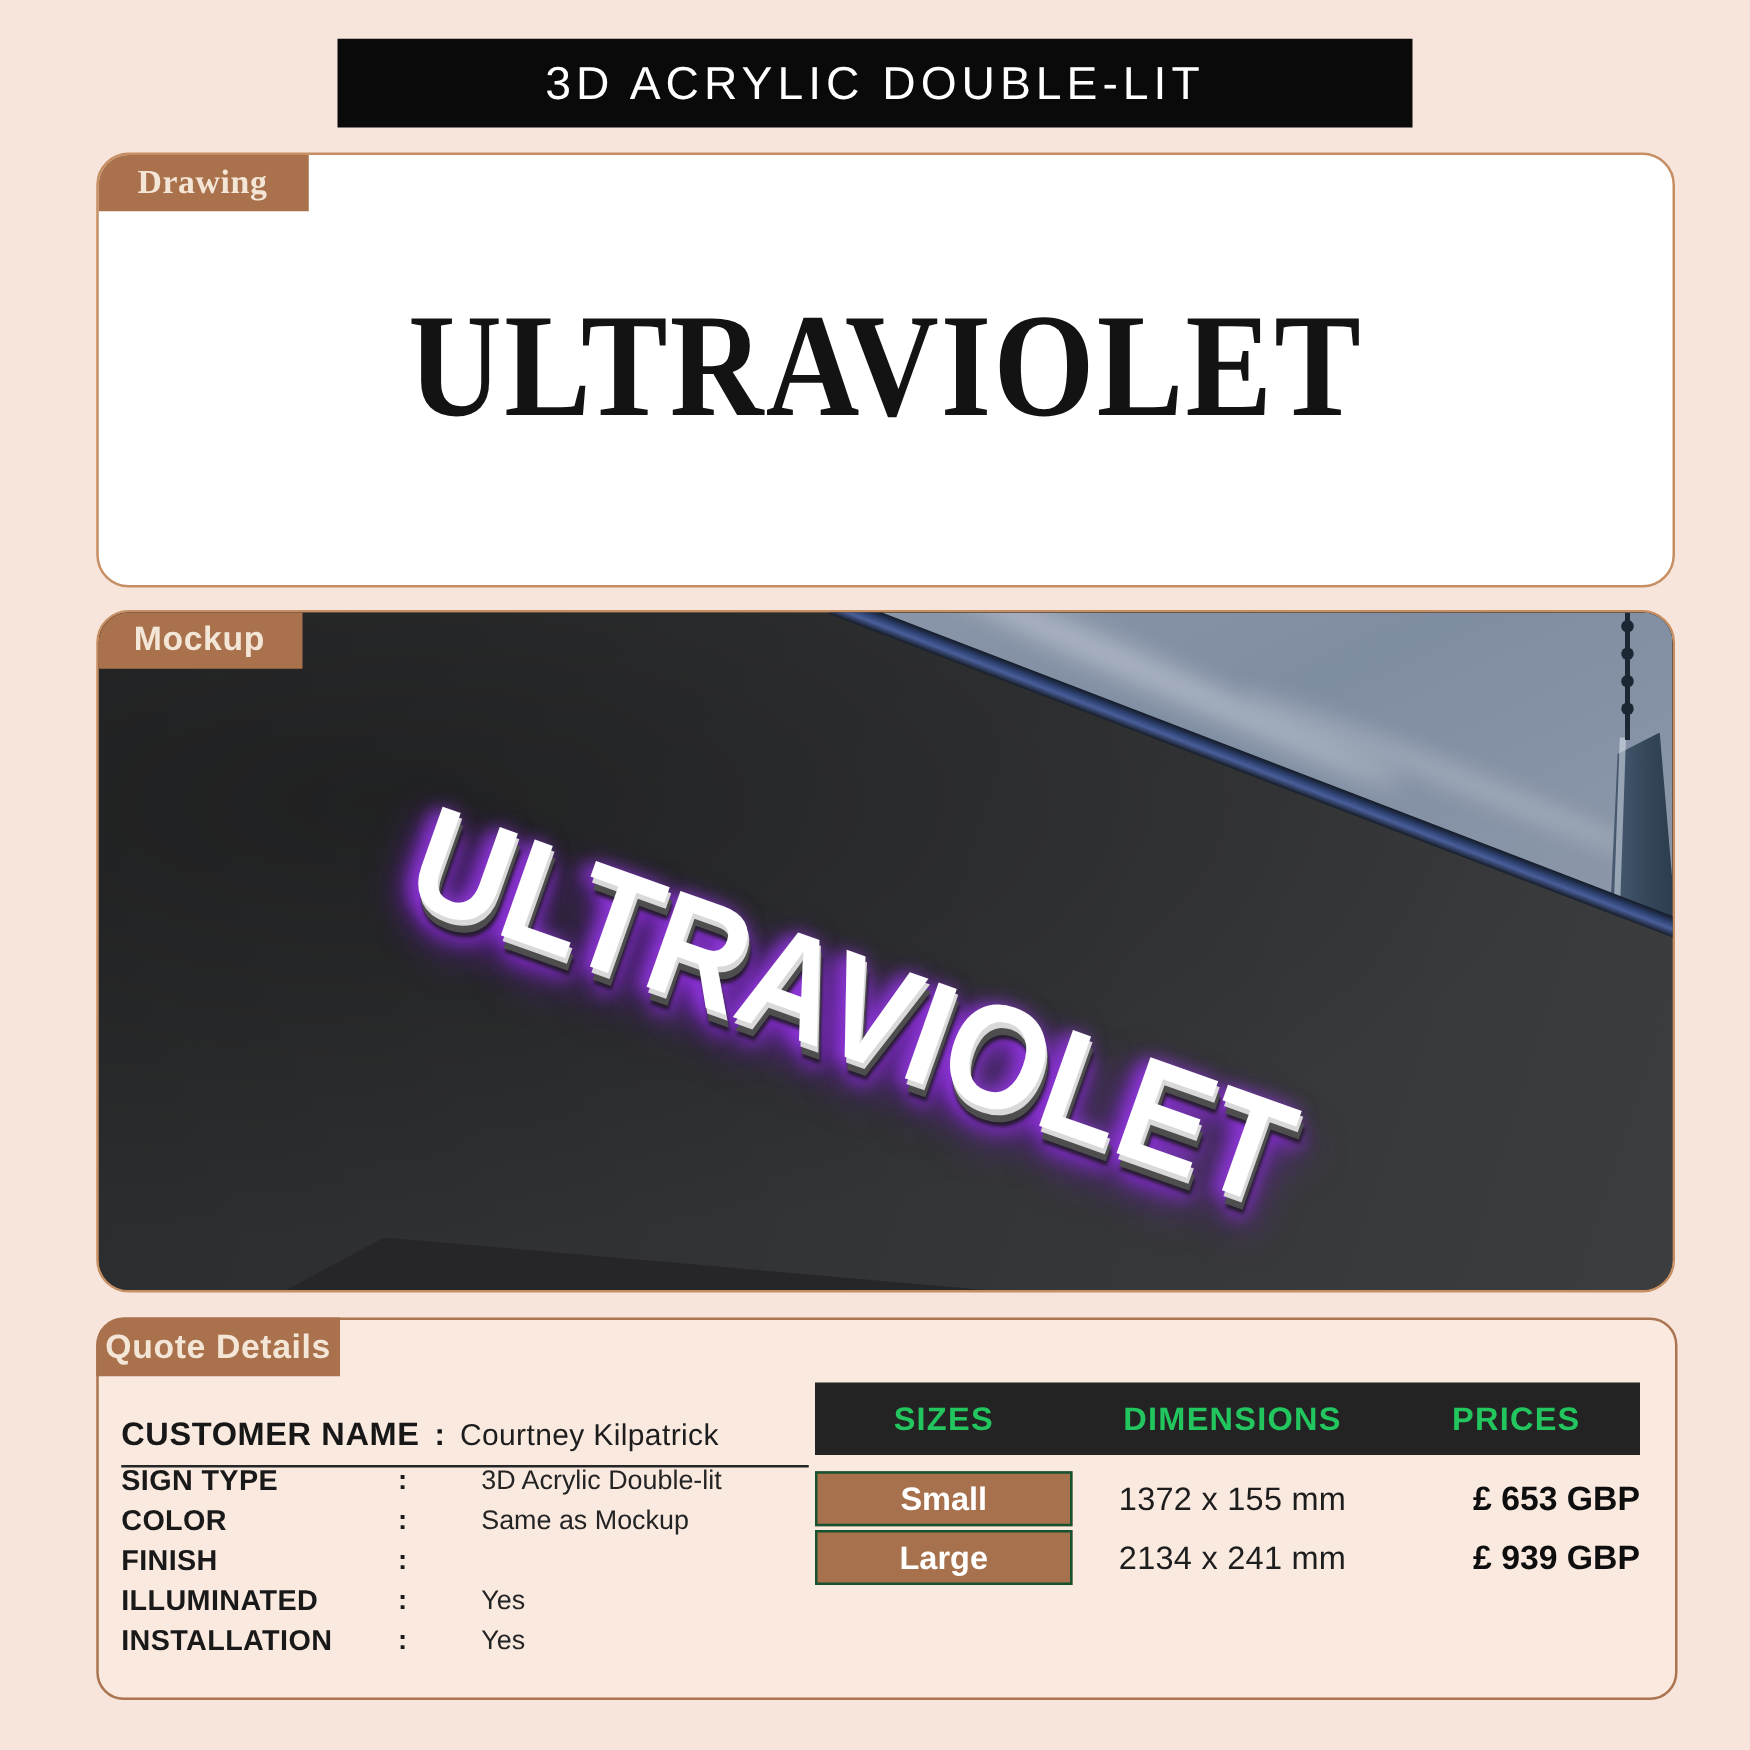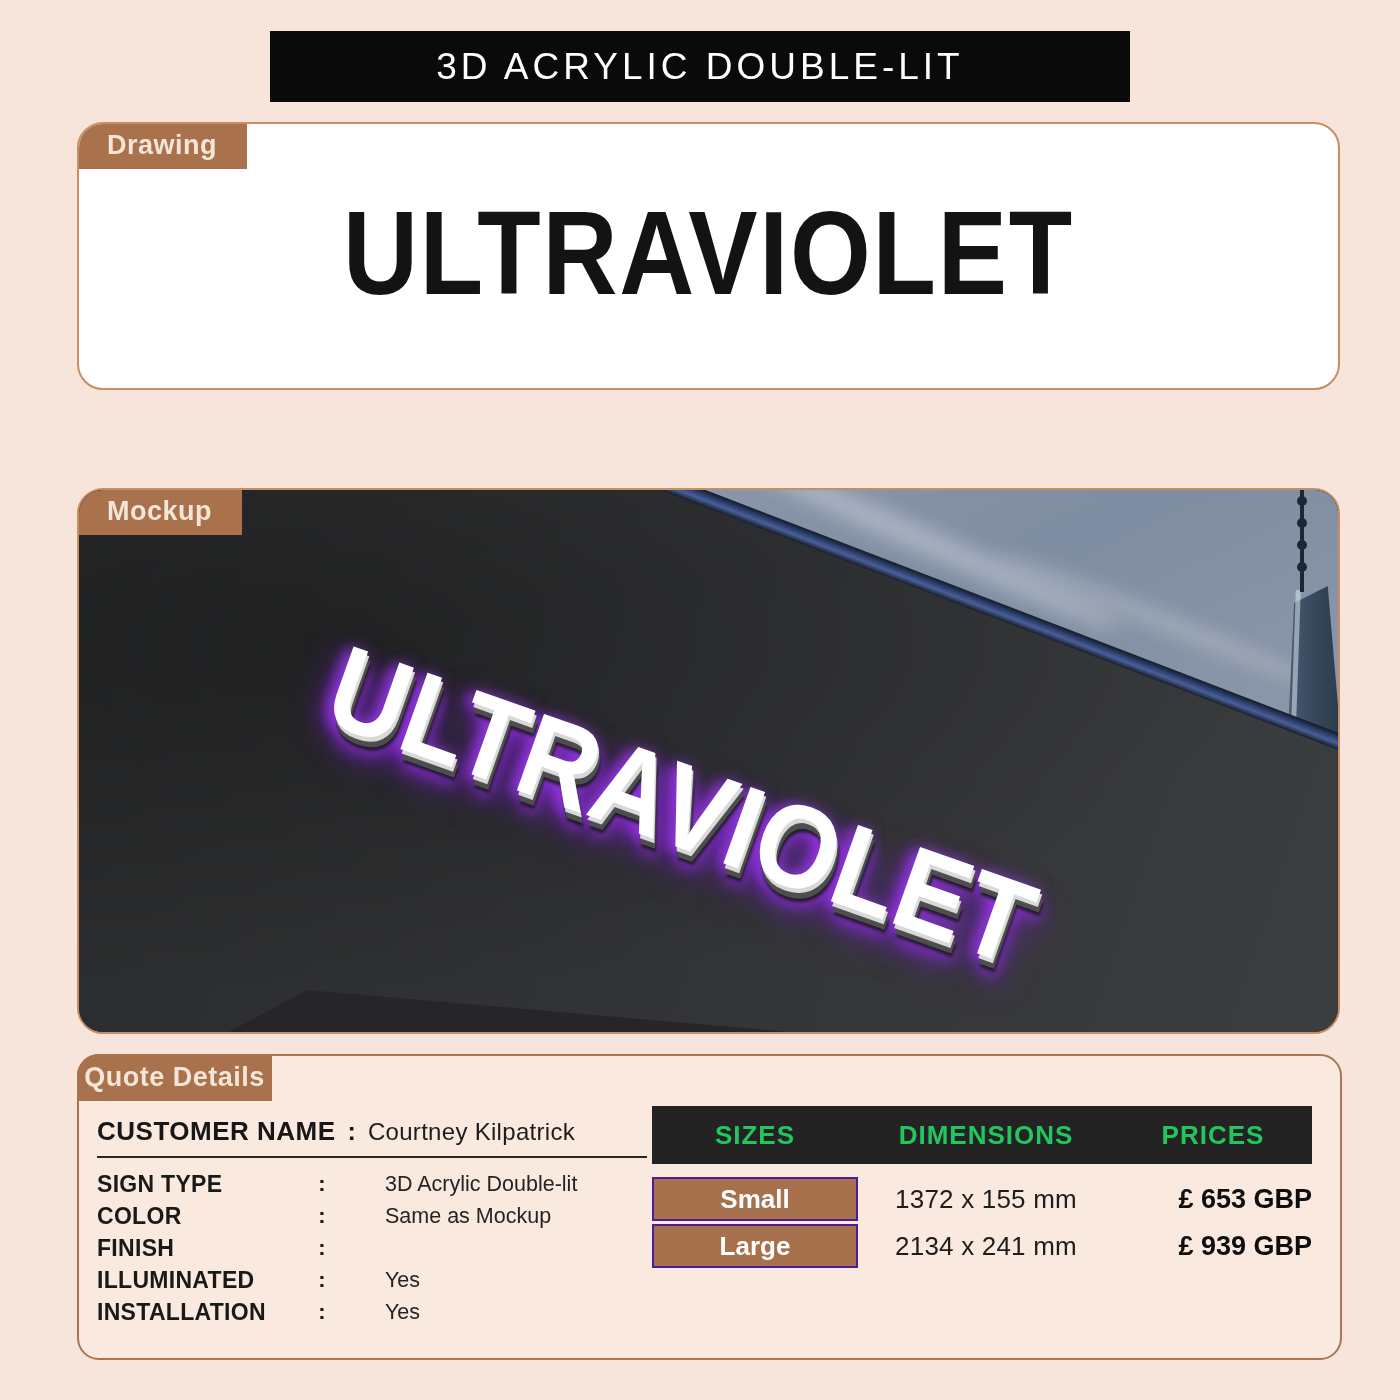--- a/index.html
+++ b/index.html
@@ -21,21 +21,21 @@
   .panel{position:absolute;left:77px;width:1263px;border:2px solid #c68e63;border-radius:26px;box-sizing:border-box;}
   .tab{
     position:absolute;left:-2px;top:-2px;height:47px;
     background:#a9714c;color:#f4e6d7;
     display:flex;align-items:center;justify-content:center;
     font-size:27px;font-weight:700;letter-spacing:.5px;
     border-top-left-radius:26px;z-index:5;
   }
 
   
-  .drawing-panel{top:122px;height:268px;background:#ffffff;overflow:hidden;}
+  .drawing-panel{top:122px;height:348px;background:#ffffff;overflow:hidden;font-family:Liberation Serif, serif;}
   .tab-drawing{width:170px;}
   .drawing-sign{
     position:absolute;left:0;top:50%;width:100%;
     transform:translateY(-52%) scaleX(.88);
     text-align:center;font-size:118px;font-weight:700;letter-spacing:2px;color:#131313;
     white-space:nowrap;
   }
 
   
   .mockup-panel{top:488px;height:546px;overflow:hidden;background:#303132;}
@@ -90,41 +90,41 @@
   
   .quote-panel{top:1054px;height:306px;width:1265px;background:#f9e9df;border:2px solid #aa7550;border-radius:22px;}
   .tab-quote{width:195px;border-top-left-radius:22px;}
 
   .customer-line{
     position:absolute;left:18px;top:60px;width:550px;
     display:flex;align-items:baseline;gap:12px;
     padding-bottom:9px;border-bottom:2px solid #262626;
     white-space:nowrap;
   }
-  .cust-label{font-size:26px;font-weight:700;color:#171717;letter-spacing:.5px;}
+  .cust-label{font-size:26px;font-weight:700;color:#171717;letter-spacing:.5px;margin-top:16px;}
   .cust-colon{font-size:25px;font-weight:700;color:#171717;}
   .cust-value{font-size:24px;color:#1d1d1d;letter-spacing:.3px;}
 
   .detail-rows{position:absolute;left:18px;top:112px;width:560px;}
   .detail-row{display:grid;grid-template-columns:212px 26px 1fr;height:32px;align-items:center;}
   .detail-label{font-size:23px;font-weight:700;color:#191919;letter-spacing:.3px;}
   .detail-colon{font-size:22px;font-weight:700;color:#191919;text-align:center;}
   .detail-value{font-size:21.5px;color:#242424;padding-left:50px;}
 
   .pricing{position:absolute;left:573px;top:50px;width:660px;}
   .pricing-head{
     height:58px;background:#232323;color:#22c55e;
     display:grid;grid-template-columns:206px 256px 198px;align-items:center;
   }
   .pricing-head span{text-align:center;font-size:26px;font-weight:700;letter-spacing:1px;}
   .pricing-rows{margin-top:13px;}
   .pricing-row{display:grid;grid-template-columns:206px 256px 198px;align-items:center;height:44px;margin-bottom:3px;}
   .size-btn{
     width:206px;height:44px;box-sizing:border-box;
-    background:#a8714d;border:2px solid #4c1d95;
+    background:#a8714d;border:2px solid #14532d;
     color:#ffffff;font-size:26px;font-weight:700;
     display:flex;align-items:center;justify-content:center;
     cursor:pointer;
   }
   .dim-cell{text-align:center;font-size:26px;color:#1d1d1d;letter-spacing:.2px;}
   .price-cell{text-align:right;font-size:27px;font-weight:700;color:#0e0e0e;}
 </style>
 </head>
 <body>
 

